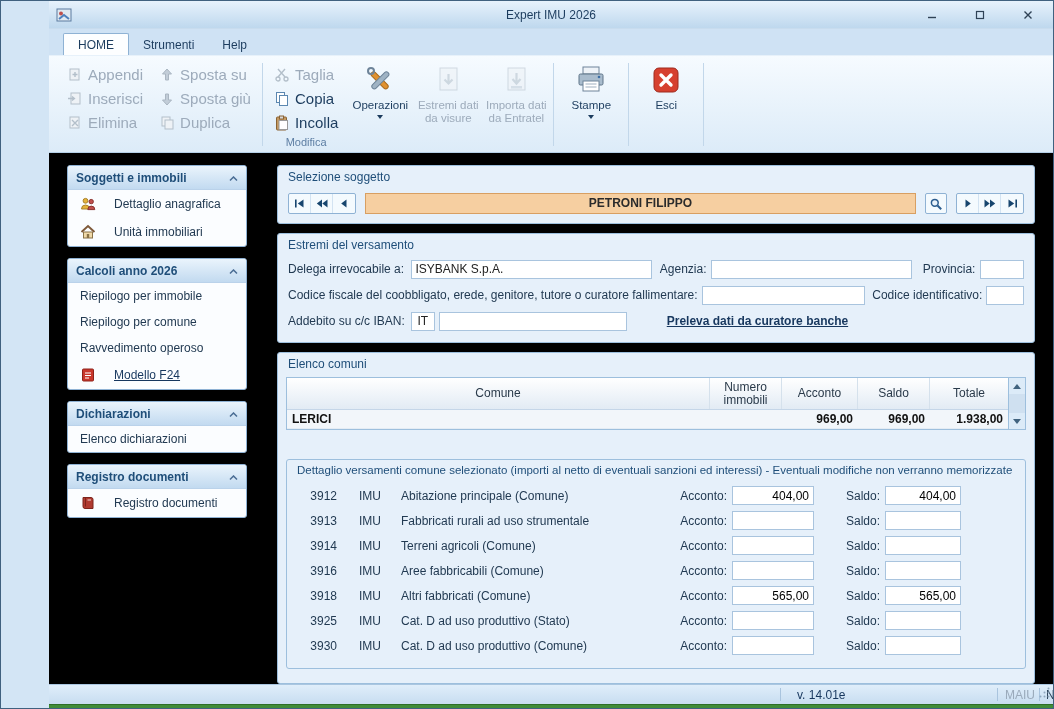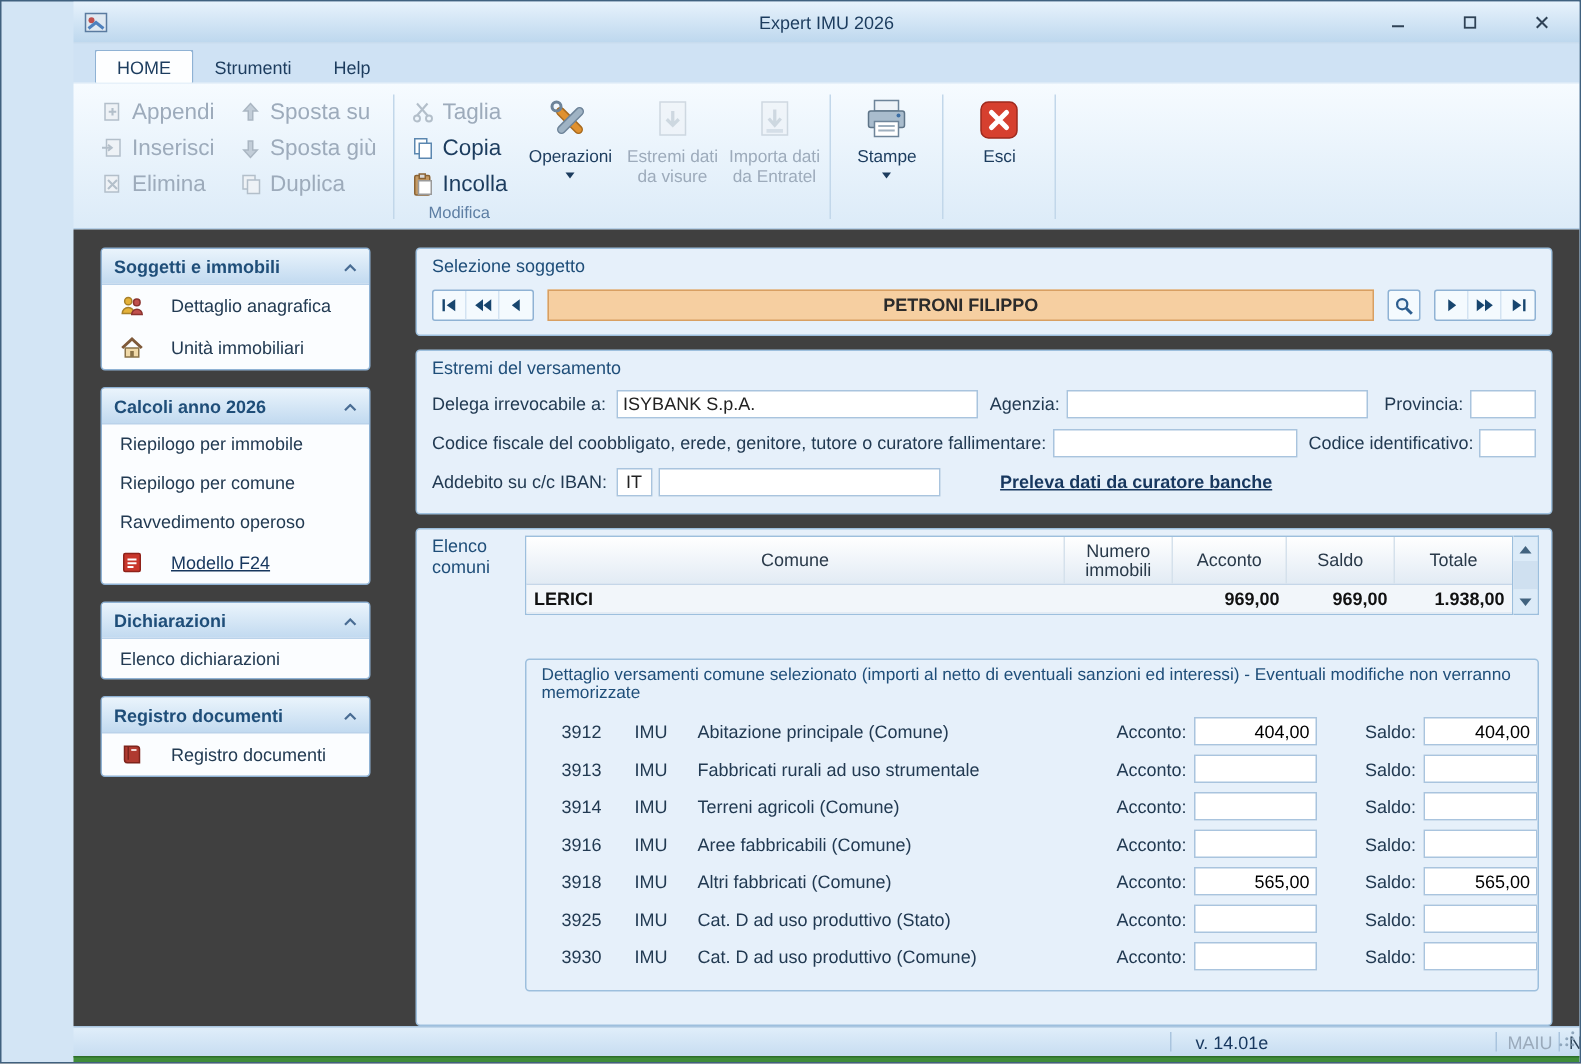--- a/index.html
+++ b/index.html
@@ -39,21 +39,21 @@
   .bigbtn { width:68px; display:flex; flex-direction:column; align-items:center; justify-content:flex-start;
             padding:5px 2px 2px; text-align:center; border-radius:3px; }
   .bigbtn .blabel { font-size:11.5px; line-height:13px; color:#1c3c5e; margin-top:3px; }
   .bigbtn.disabled .blabel { color:#9dabbb; }
   .drop-arrow { width:0; height:0; border-left:3.5px solid transparent; border-right:3.5px solid transparent;
                 border-top:4px solid #1c3c5e; margin-top:3px; }
   .icon16 { width:16px; height:16px; display:inline-flex; }
   .icon32 { width:32px; height:32px; display:inline-flex; }
 
   
-  .main { flex:1; display:flex; padding:12px 18px 0 18px; gap:30px; background:#404040; overflow:hidden; }
+  .main { flex:1; display:flex; padding:12px 18px 0 18px; gap:30px; background:#000000; overflow:hidden; }
 
   
   .sidebar { width:180px; flex:0 0 180px; display:flex; flex-direction:column; gap:11px; }
   .panel { border:1px solid #8fb2d4; border-radius:3px; background:#fbfdff; overflow:hidden; }
   .panel-header { background:linear-gradient(#eaf4fc,#c2daf0); padding:5px 8px 4px; font-weight:bold;
                   color:#1f4e79; display:flex; align-items:center; border-bottom:1px solid #bad2ea; font-size:12px; }
   .panel-header .chev { margin-left:auto; }
   .panel-item { display:flex; align-items:center; gap:18px; padding:6px 6px 6px 12px; color:#223a52; font-size:12px; cursor:default; }
   .panel-item .ic { width:16px; height:16px; flex:0 0 16px; display:inline-flex; }
   .panel-item.active .pl-label { text-decoration:underline; color:#17375e; }
@@ -511,21 +511,21 @@
             <span class="gap" style="width:6px"></span>
             <input class="txt" style="width: 24px; text-align: center;" readonly="" value="IT">
             <span class="gap" style="width:4px"></span>
             <input class="txt" style="width: 188px;" value="">
             <span class="gap" style="width:40px"></span>
             <span class="link">Preleva dati da curatore banche</span>
           </div>
         </div>
       </div>
 
-      <div class="groupbox" style="flex:1; display:flex; ">
+      <div class="groupbox" style="flex:1; display:flex; flex-direction:column;">
         <div class="gb-title">Elenco comuni</div>
         <div class="ec-body">
 
           <div class="table-wrap">
             <div class="table">
               <div class="thead">
                 <div class="th col-comune">Comune</div>
                 <div class="th col-nimm">Numero immobili</div>
                 <div class="th col-acc">Acconto</div>
                 <div class="th col-saldo">Saldo</div>

